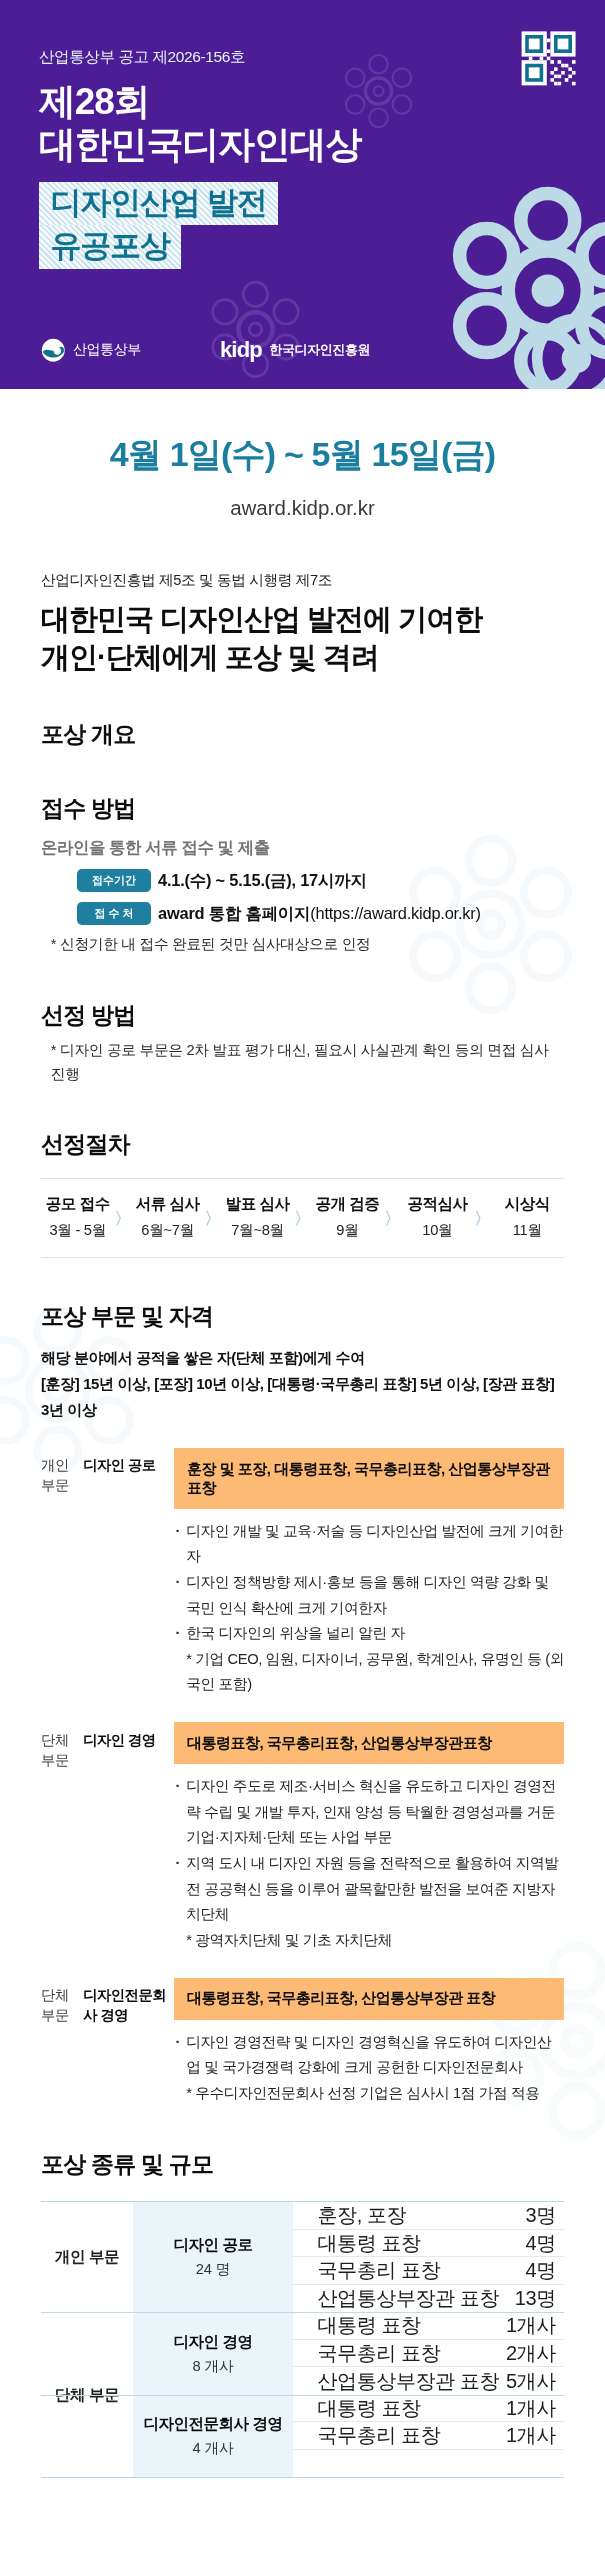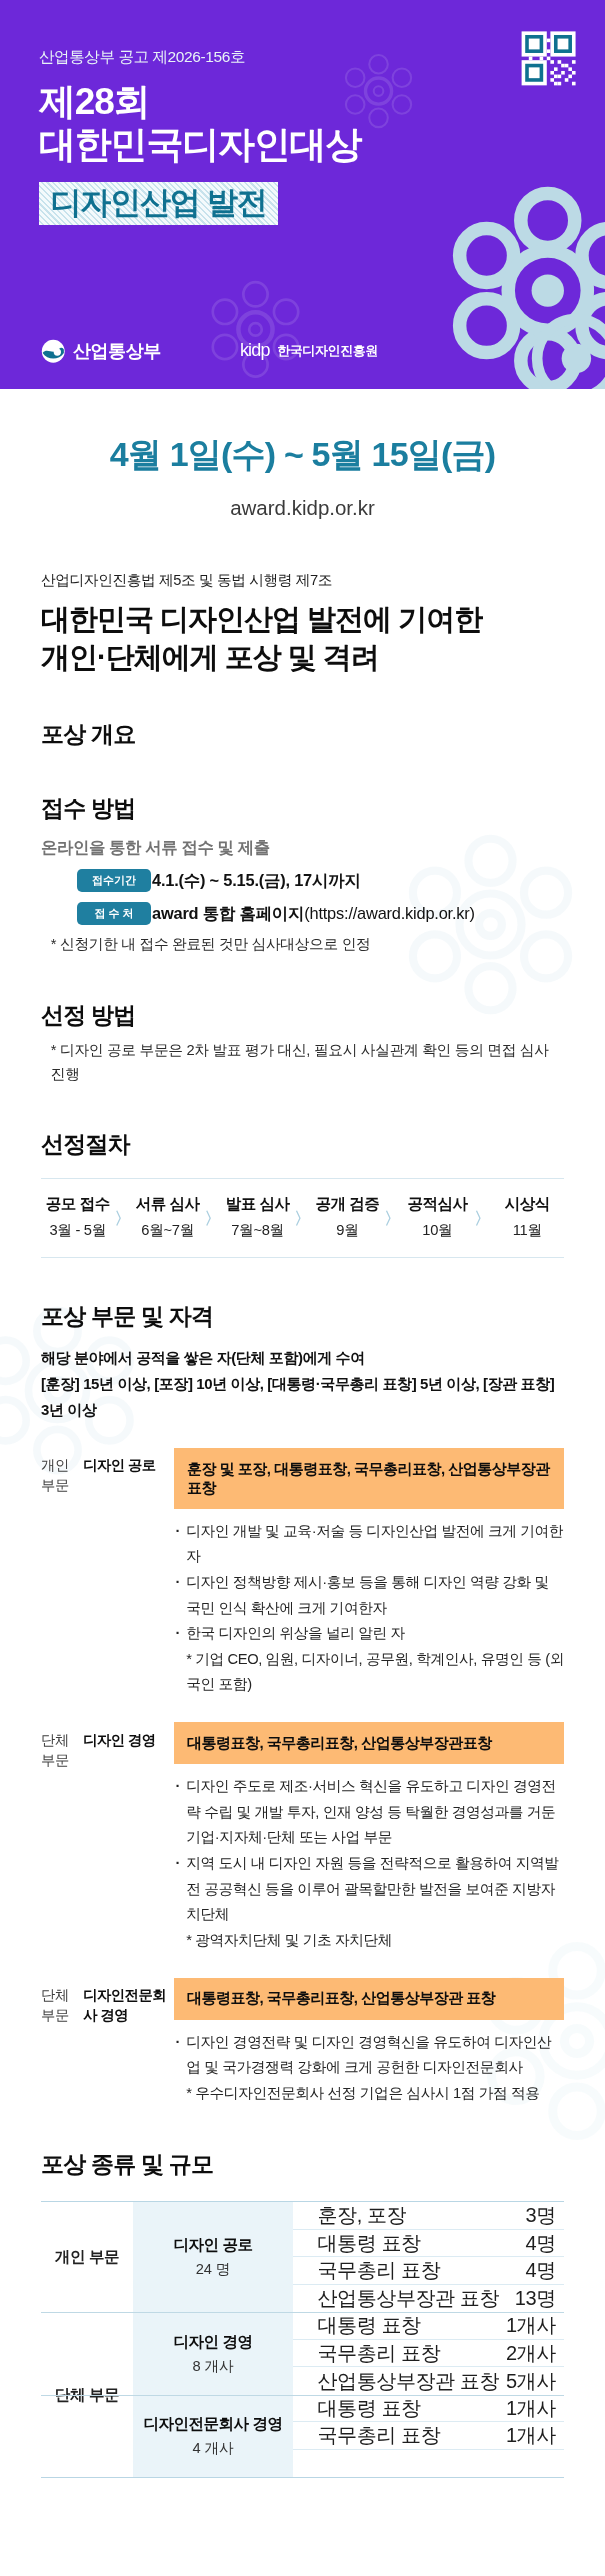--- a/index.html
+++ b/index.html
@@ -1,47 +1,47 @@
 <!DOCTYPE html>
 <html style="font-size:13px"><head>
 <meta charset="utf-8">
 <style>
   html,body{margin:0;padding:0;background:#fff;}
   body{width:605px;font-family:"Liberation Sans","DejaVu Sans",sans-serif;color:#222;}
   .page{position:relative;width:605px;min-height:2576px;overflow:hidden;background:#fff;}
 
   
-  .hero-header{position:relative;height:389px;background:#6d28d9;overflow:hidden;}
+  .hero-header{position:relative;height:389px;background:#4c1d95;overflow:hidden;}
   .hdr-inner{position:relative;z-index:3;padding:47px 39px 0;}
   .notice-no{color:#E8F3F7;font-size:15.5px;letter-spacing:-0.4px;}
   .hdr-title{margin-top:11.5px;color:#fff;font-size:37px;font-weight:800;line-height:1.18;letter-spacing:-1.2px;}
   .hdr-badges{margin-top:14.7px;}
   .hatch-badge{display:table;background:repeating-linear-gradient(45deg,#F4FAFC 0 2.5px,#C7E2EC 2.5px 4.1px);
     color:#0F7190;font-size:31px;font-weight:800;letter-spacing:-1.2px;padding:4.1px 11.5px 5.7px;line-height:1.1;}
   .logos-row{position:absolute;left:41px;bottom:26px;z-index:4;display:flex;align-items:center;gap:79px;}
   .logo{display:flex;align-items:center;gap:7.4px;color:#fff;}
-  .logo-motie-txt{font-size:18px;font-weight:700;letter-spacing:-0.4px;}
-  .kidp-mark{font-size:18px;font-weight:400;letter-spacing:-0.8px;font-style:normal;}
+  .logo-motie-txt{font-size:14px;font-weight:400;letter-spacing:-0.4px;}
+  .kidp-mark{font-size:22px;font-weight:700;letter-spacing:-0.8px;font-style:normal;}
   .kidp-name{font-size:13px;font-weight:600;letter-spacing:-0.4px;}
   .hdr-decor{position:absolute;inset:0;z-index:1;pointer-events:none;}
   .flower{position:absolute;pointer-events:none;}
 
   
   .date-block{text-align:center;padding-top:43px;}
   .date-range{color:#1B7E9F;font-size:34px;font-weight:800;letter-spacing:-0.8px;}
   .website{margin-top:18px;color:#3A3A3A;font-size:20.5px;letter-spacing:0;}
 
   
   .content{position:relative;z-index:2;padding:0 41px;}
   .law-ref{margin-top:51px;font-size:14.7px;color:#1d1d1d;letter-spacing:-0.4px;}
   .main-title{margin-top:9.8px;font-size:29px;font-weight:800;color:#0d0d0d;line-height:1.32;letter-spacing:-1px;}
   .sec-heading{margin-top:43px;font-size:23px;font-weight:800;color:#0d0d0d;letter-spacing:-0.8px;}
   .body-lines{margin-top:13px;font-size:15.5px;font-weight:600;color:#1c1c1c;line-height:1.72;letter-spacing:-0.3px;}
   .sub-bold{margin-top:13px;font-size:16.4px;font-weight:700;color:#737373;letter-spacing:-0.4px;}
-  .badge-row{display:flex;align-items:center;margin-top:9.8px;gap:1px;padding-left:36px;}
+  .badge-row{display:flex;align-items:center;margin-top:9.8px;gap:7px;padding-left:36px;}
   .badge{background:#1F7FA0;color:#fff;font-size:11px;font-weight:700;min-width:61px;text-align:center;
     padding:4.1px 6.5px;border-radius:4.9px;letter-spacing:0;}
   .badge-val{font-size:16.4px;font-weight:700;color:#111;letter-spacing:-0.2px;}
   .badge-val .normal{font-weight:400;}
   .note{margin-top:8.2px;padding-left:9.8px;font-size:14.7px;color:#2b2b2b;letter-spacing:-0.3px;line-height:1.6;}
 
   
   .steps-wrap{margin-top:18px;border-top:0.8px solid #D7E7EF;border-bottom:0.8px solid #D7E7EF;padding:14.7px 0 16.4px;
     display:flex;align-items:center;}
   .step{flex:1;text-align:center;}
@@ -161,20 +161,21 @@
     </svg>
 
     <div class="hdr-inner">
       <div class="notice-no">산업통상부 공고 제2026-156호</div>
       <div class="hdr-title">
         <div>제28회</div>
         <div>대한민국디자인대상</div>
       </div>
       <div class="hdr-badges">
         <span class="hatch-badge">디자인산업 발전</span>
+        <span class="hatch-badge">유공포상</span>
       </div>
     </div>
 
     <div class="logos-row">
       <div class="logo">
         <svg width="24.5" height="24.5" viewBox="0 0 30 30">
           <circle cx="15" cy="15" r="14" fill="#FFFFFF"></circle>
           <path d="M2 17 C8 10, 14 20, 21 13 C25 9, 27 11, 28 13 L28 17 C22 26, 8 26, 2 17 Z" fill="#0F7190"></path>
           <circle cx="20" cy="16" r="4.5" fill="#FFFFFF"></circle>
         </svg>

